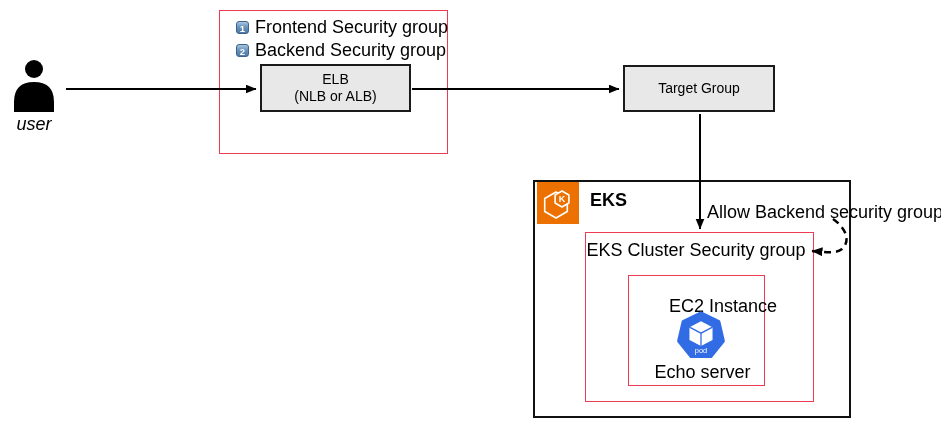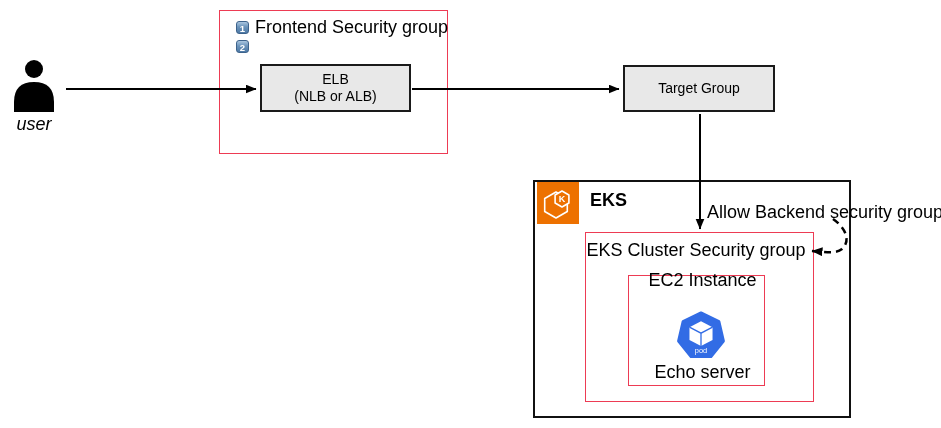--- a/index.html
+++ b/index.html
@@ -40,20 +40,21 @@
 
   <div class="abs redbox" style="left:219px; top:10px; width:229px; height:144px;"></div>
 
   <div class="abs legend" style="left:236px; top:17px;">
     <div class="legend-row">
       <span class="num-badge">1</span>
       <span class="label14">Frontend Security group</span>
     </div>
     <div class="legend-row">
       <span class="num-badge">2</span>
+      <span class="label14">Backend Security group</span>
     </div>
   </div>
 
   <div class="abs node" style="left:623px; top:65px; width:152px; height:47px;">
     <div>Target Group</div>
   </div>
 
   <div class="abs node" style="left:260px; top:64px; width:151px; height:48px;">
     <div>ELB</div>
     <div>(NLB or ALB)</div>
@@ -68,21 +69,21 @@
     <text x="25" y="20.3" text-anchor="middle" font-size="9" font-weight="bold" fill="#fff" font-family="Liberation Sans, sans-serif">K</text>
   </svg>
   <div class="abs label14" style="left:590px; top:190px;font-weight:bold;">EKS</div>
 
   <div class="abs label14" style="left:707px; top:202px;">Allow Backend security group</div>
 
   <div class="abs redbox" style="left:585px; top:232px; width:229px; height:170px;"></div>
   <div class="abs label14 center" style="left:585px; top:240px; width:222px;">EKS Cluster Security group</div>
 
   <div class="abs redbox" style="left:628px; top:275px; width:137px; height:111px;"></div>
-  <div class="abs label14 center" style="left:628px; top:270px; width:149px;">EC2 Instance</div>
+  <div class="abs label14 center" style="left:628px; top:296px; width:149px;text-align:right;">EC2 Instance</div>
 
   <svg class="abs" style="left:676px; top:311px;" width="50" height="48" viewBox="0 0 52 52">
     <polygon points="26,2 45.5,11.4 50.4,32.6 36.9,49.5 15.1,49.5 1.6,32.6 6.5,11.4" fill="#326ce5" stroke="#326ce5" stroke-width="3" stroke-linejoin="round"></polygon>
     <polygon points="13.5,17.5 26,11 38.5,17.5 38.5,31.5 26,38 13.5,31.5" fill="#ffffff"></polygon>
     <path d="M13.5 17.5 L26 24 L38.5 17.5 M26 24 L26 38" fill="none" stroke="#326ce5" stroke-width="1.4"></path>
     <text x="26" y="46" text-anchor="middle" font-size="8" fill="#ffffff" font-family="Liberation Sans, sans-serif">pod</text>
   </svg>
   <div class="abs label14 center" style="left:628px; top:362px; width:149px;">Echo server</div>
 
   <svg class="overlay" width="941" height="428" viewBox="0 0 941 428">

